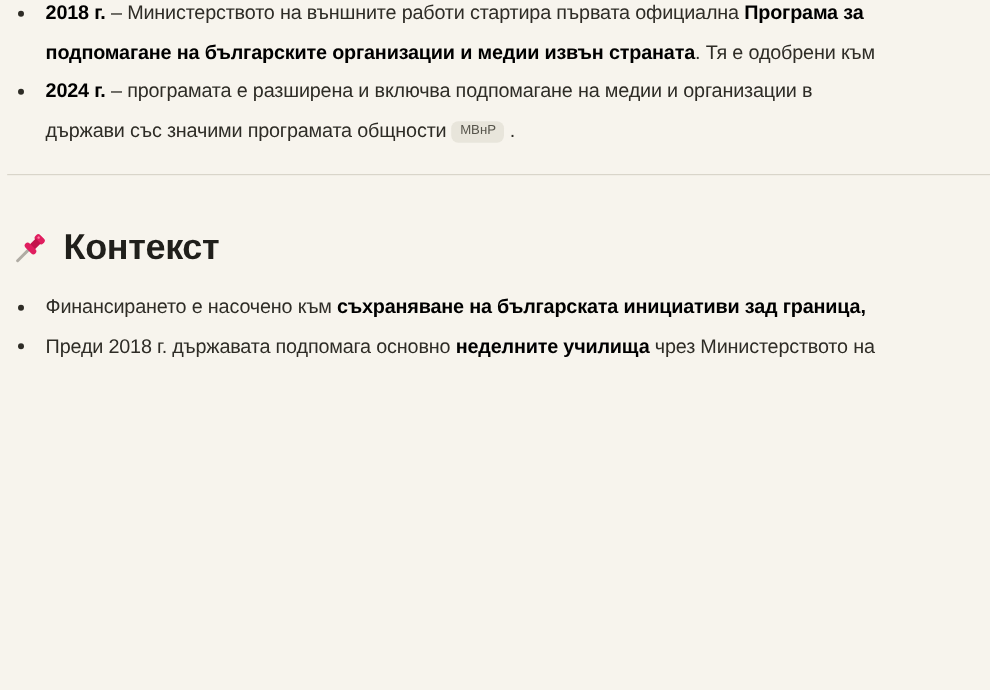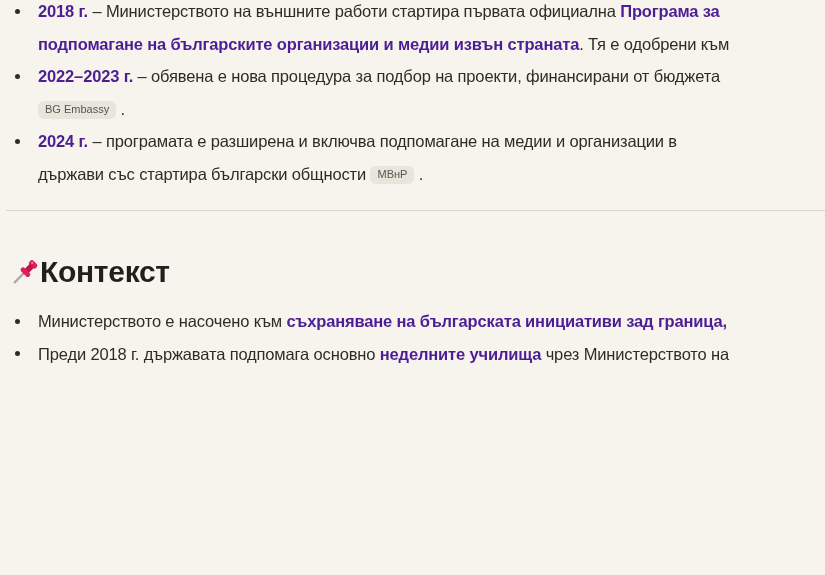--- a/index.html
+++ b/index.html
@@ -40,21 +40,21 @@
     position: absolute;
     left: 15px;
     top: 13.5px;
     width: 5px;
     height: 5px;
     border-radius: 50%;
     background: #2e2c26;
   }
   .b {
     font-weight: 700;
-    color: #4c1d95;
+    color: #000000;
   }
   .badge {
     display: inline-block;
     background: #e8e5db;
     color: #57554c;
     font-size: 11px;
     line-height: 15px;
     padding: 1px 7px 2px 7px;
     border-radius: 6px;
     vertical-align: 2px;
@@ -63,20 +63,21 @@
     cursor: pointer;
   }
   hr.divider {
     border: none;
     border-top: 1px solid #d9d5ca;
     margin: 20px 0 0 6px;
   }
   h2.section-heading {
     display: flex;
     align-items: center;
+    gap: 13px;
     margin: 41px 0 0 10px;
     height: 40px;
     font-size: 30px;
     font-weight: 700;
     letter-spacing: -0.3px;
     color: #201f1b;
   }
   .pin-wrap {
     width: 30px;
     height: 30px;
@@ -86,39 +87,38 @@
     margin-top: 13px;
   }
 </style>
 </head>
 <body>
 
 <div class="page">
 
   <ul class="bullet-list" id="timeline-list">
       <li><span class="b">2018 г.</span><span> – Министерството на външните работи стартира първата официална </span><span class="b">Програма за</span><br><span class="b">подпомагане на българските организации и медии извън страната</span><span>. Тя е одобрени към</span><br></li>
-      <li><span class="b">2022–2023 г.</span><span> – обявена е нова процедура за подбор на проекти, финансирани от бюджета</span><br><span class="badge">BG Embassy</span><span> .</span></li>
-      <li><span class="b">2024 г.</span><span> – програмата е разширена и включва подпомагане на медии и организации в</span><br><span>държави със стартира български общности </span><span class="badge">МВнР</span><span> .</span></li>
+      <li><span class="b">2024 г.</span><span> – програмата е разширена и включва подпомагане на медии и организации в</span><br><span>държави със значими програмата общности </span><span class="badge">МВнР</span><span> .</span></li>
     </ul>
 
   <hr class="divider">
 
   <h2 class="section-heading">
     <span class="pin-wrap">
       <svg width="30" height="30" viewBox="0 0 32 32" aria-hidden="true">
         <line x1="5" y1="27" x2="14" y2="18" stroke="#b0aca4" stroke-width="2.6" stroke-linecap="round"></line>
         <g transform="rotate(45 18 14)">
           <rect x="13.6" y="2" width="9.6" height="6" rx="2.4" fill="#e01e5f"></rect>
           <rect x="15.4" y="7" width="6.2" height="7.8" fill="#c3134c"></rect>
           <rect x="12.2" y="14" width="12.4" height="5.2" rx="2.6" fill="#e01e5f"></rect>
           <circle cx="16.6" cy="4.6" r="1.1" fill="#ff7fa6"></circle>
         </g>
       </svg>
     </span>
     <span>Контекст</span>
   </h2>
 
   <ul class="bullet-list" id="context-list">
-      <li><span>Министерството е насочено към </span><span class="b">съхраняване на българската инициативи зад граница,</span><br></li>
+      <li><span>Финансирането е насочено към </span><span class="b">съхраняване на българската инициативи зад граница,</span><br></li>
       <li><span>Преди 2018 г. държавата подпомага основно </span><span class="b">неделните училища</span><span> чрез Министерството на</span></li>
     </ul>
 
 </div>
 
 </body></html>

